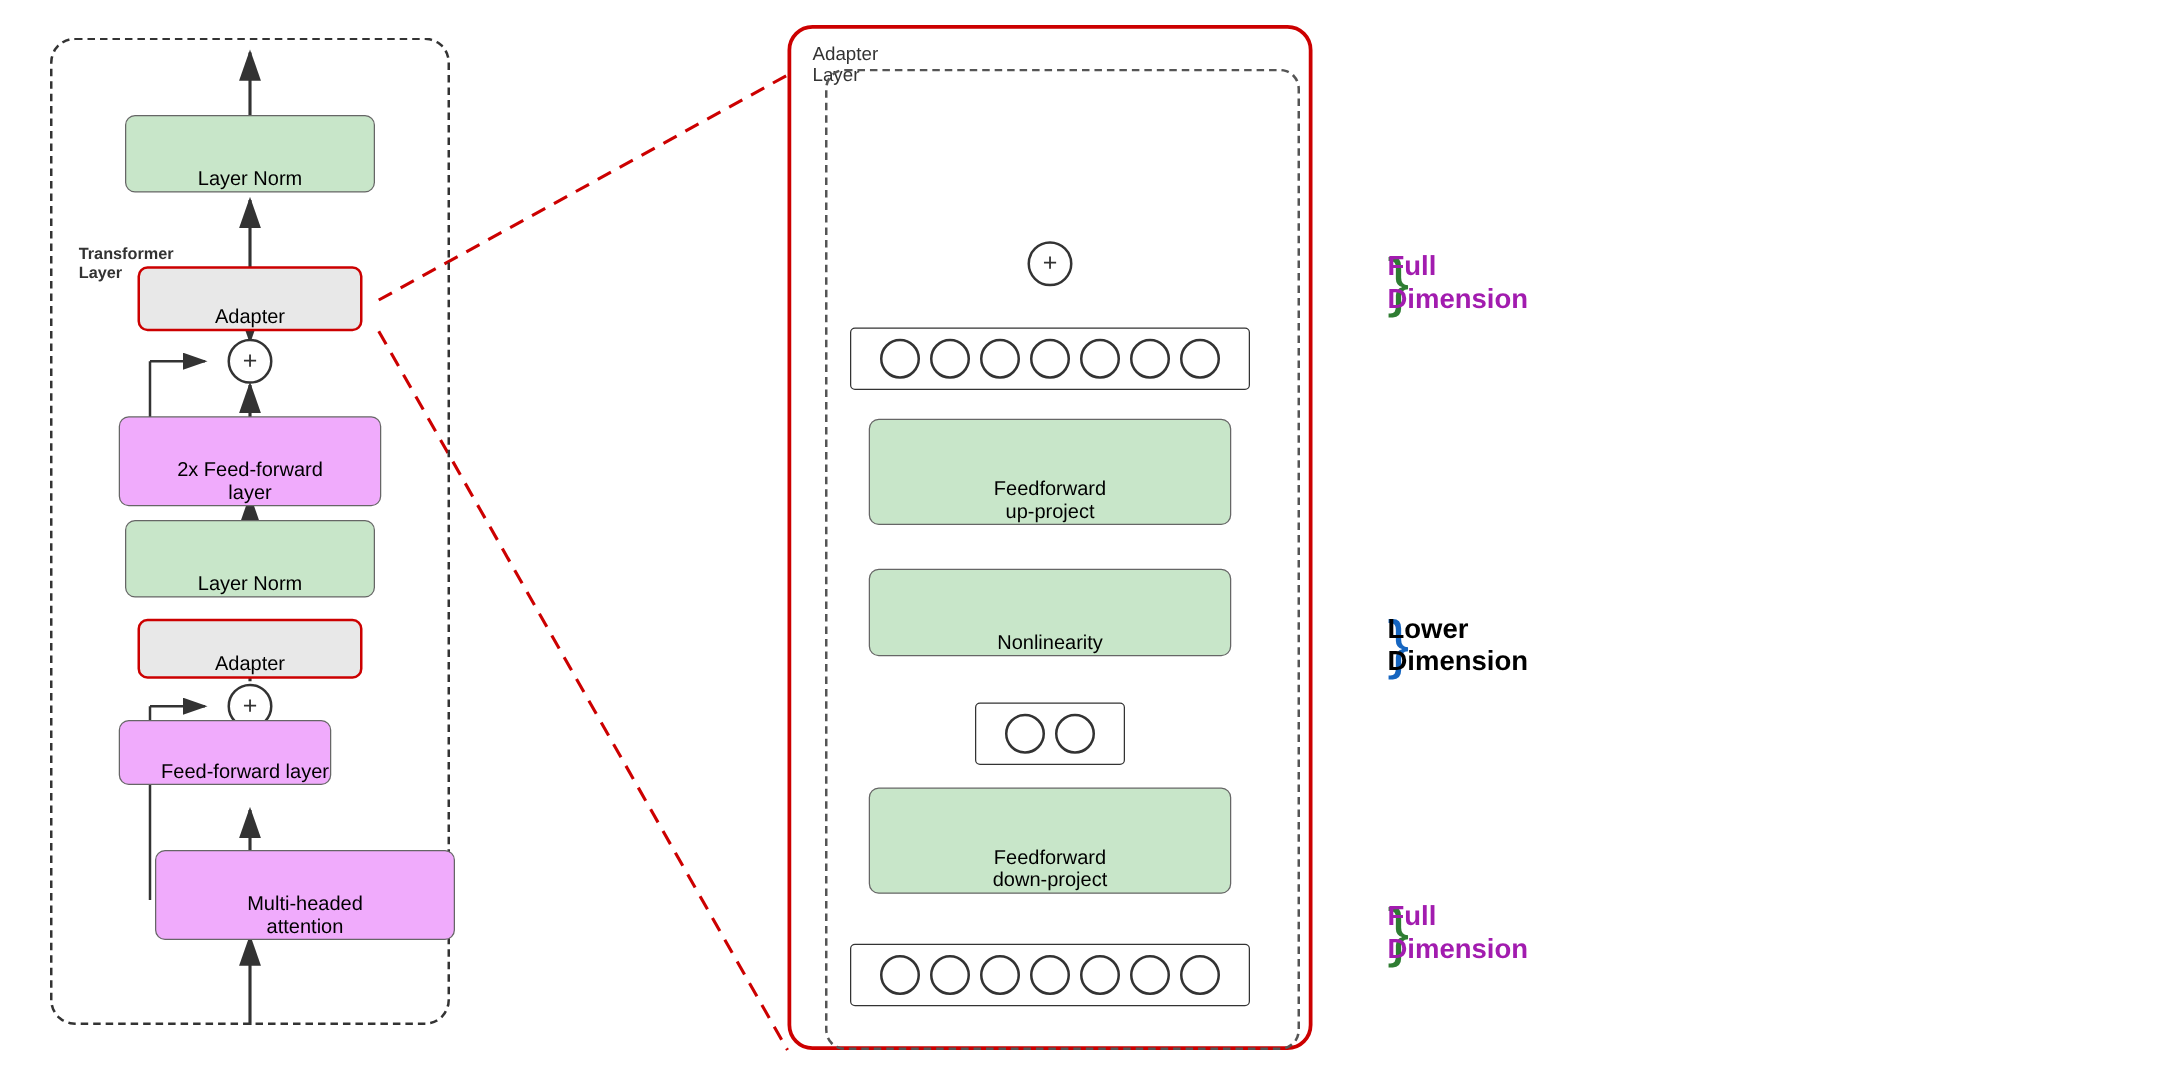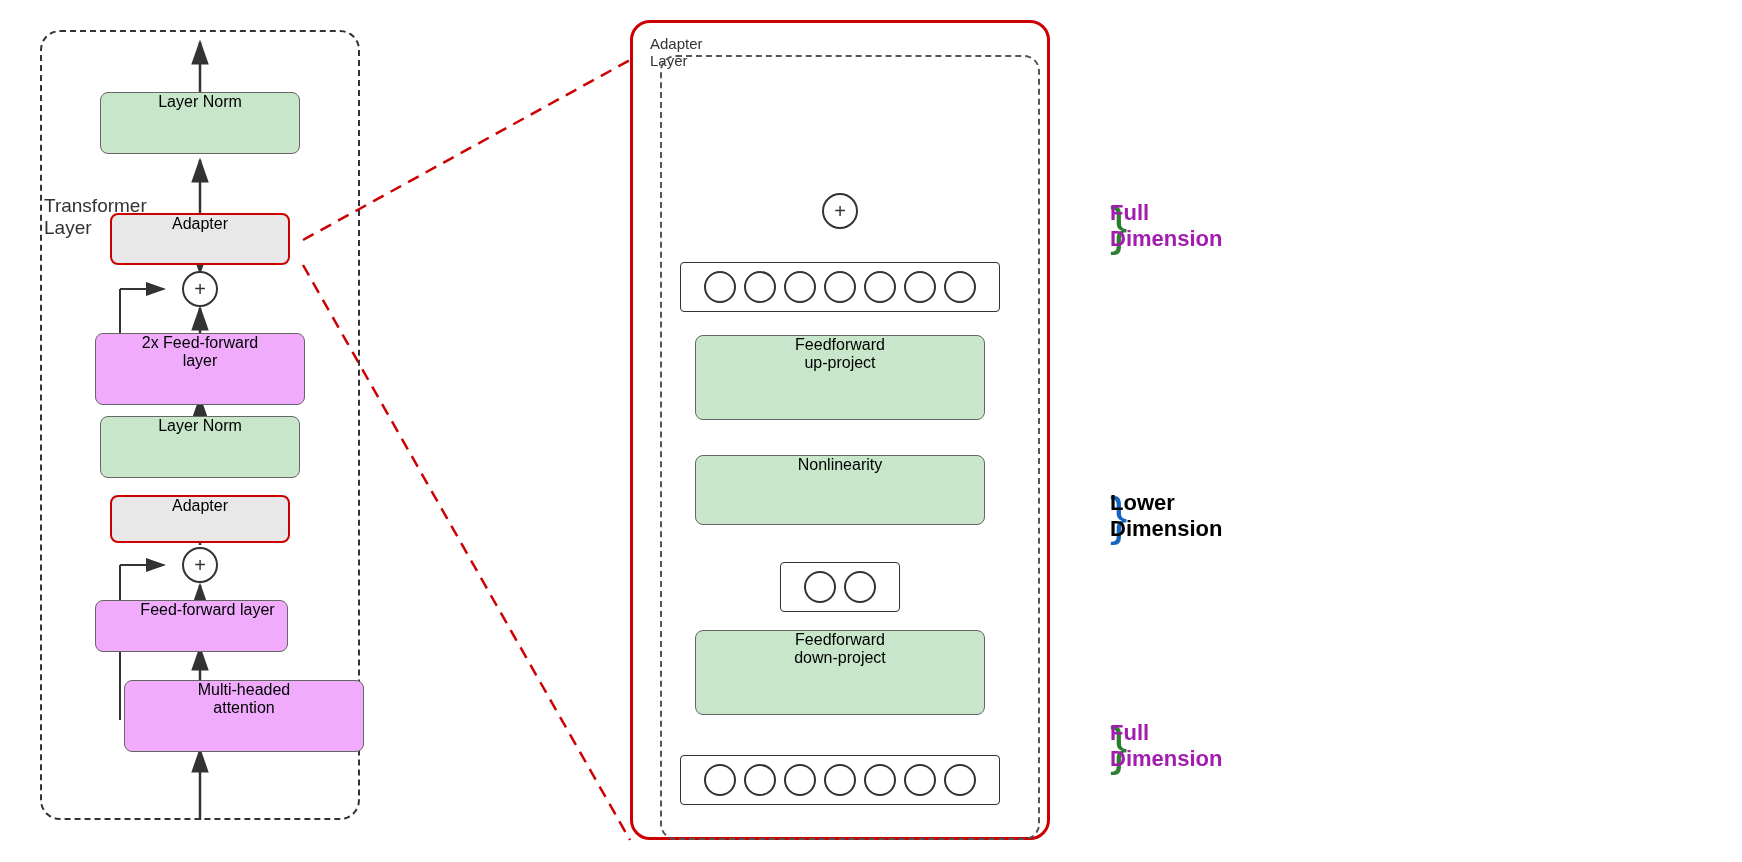--- a/index.html
+++ b/index.html
@@ -25,32 +25,33 @@
       left: 40px;
       top: 30px;
       width: 320px;
       height: 790px;
       border: 2.5px dashed #333;
       border-radius: 20px;
     }
 
     .transformer-label {
       position: absolute;
-      left: 44px;
+      left: 63px;
       top: 195px;
-      font-size: 19px;
+      font-size: 13px;
       color: #333;
+      font-weight: bold;
     }
 
     
     .box {
       position: absolute;
       border-radius: 8px;
       display: flex;
-      align-items: flex-start;
+      align-items: flex-end;
       justify-content: center;
       text-align: center;
       font-size: 16px;
       font-weight: normal;
     }
 
     .box-green {
       background: #c8e6c9;
       border: 1.5px solid #666;
     }
@@ -219,21 +220,21 @@
   <div class="box box-green" style="left:100px; top:416px; width:200px; height:62px;">
     <span>Layer Norm</span>
   </div>
 
   <div class="circle-plus" style="left:182px; top:547px;">+</div>
 
   <div class="box box-red-outline" style="left:110px; top:495px; width:180px; height:48px;">
     <span>Adapter</span>
   </div>
 
-  <div class="box box-gray" style="left:95px; top:600px; width:193px; height:52px;padding-left:32px;">
+  <div class="box box-gray" style="left:95px; top:576px; width:170px; height:52px;padding-left:32px;">
     <span>Feed-forward layer</span>
   </div>
 
   <div class="box box-gray" style="left:80px; top:680px; width:240px; height:72px;margin-left:44px;">
     <span>Multi-headed<br>attention</span>
   </div>
 
   <div class="adapter-outer"></div>
 
   <div class="adapter-label" style="font-size:15px; color:#333;">

